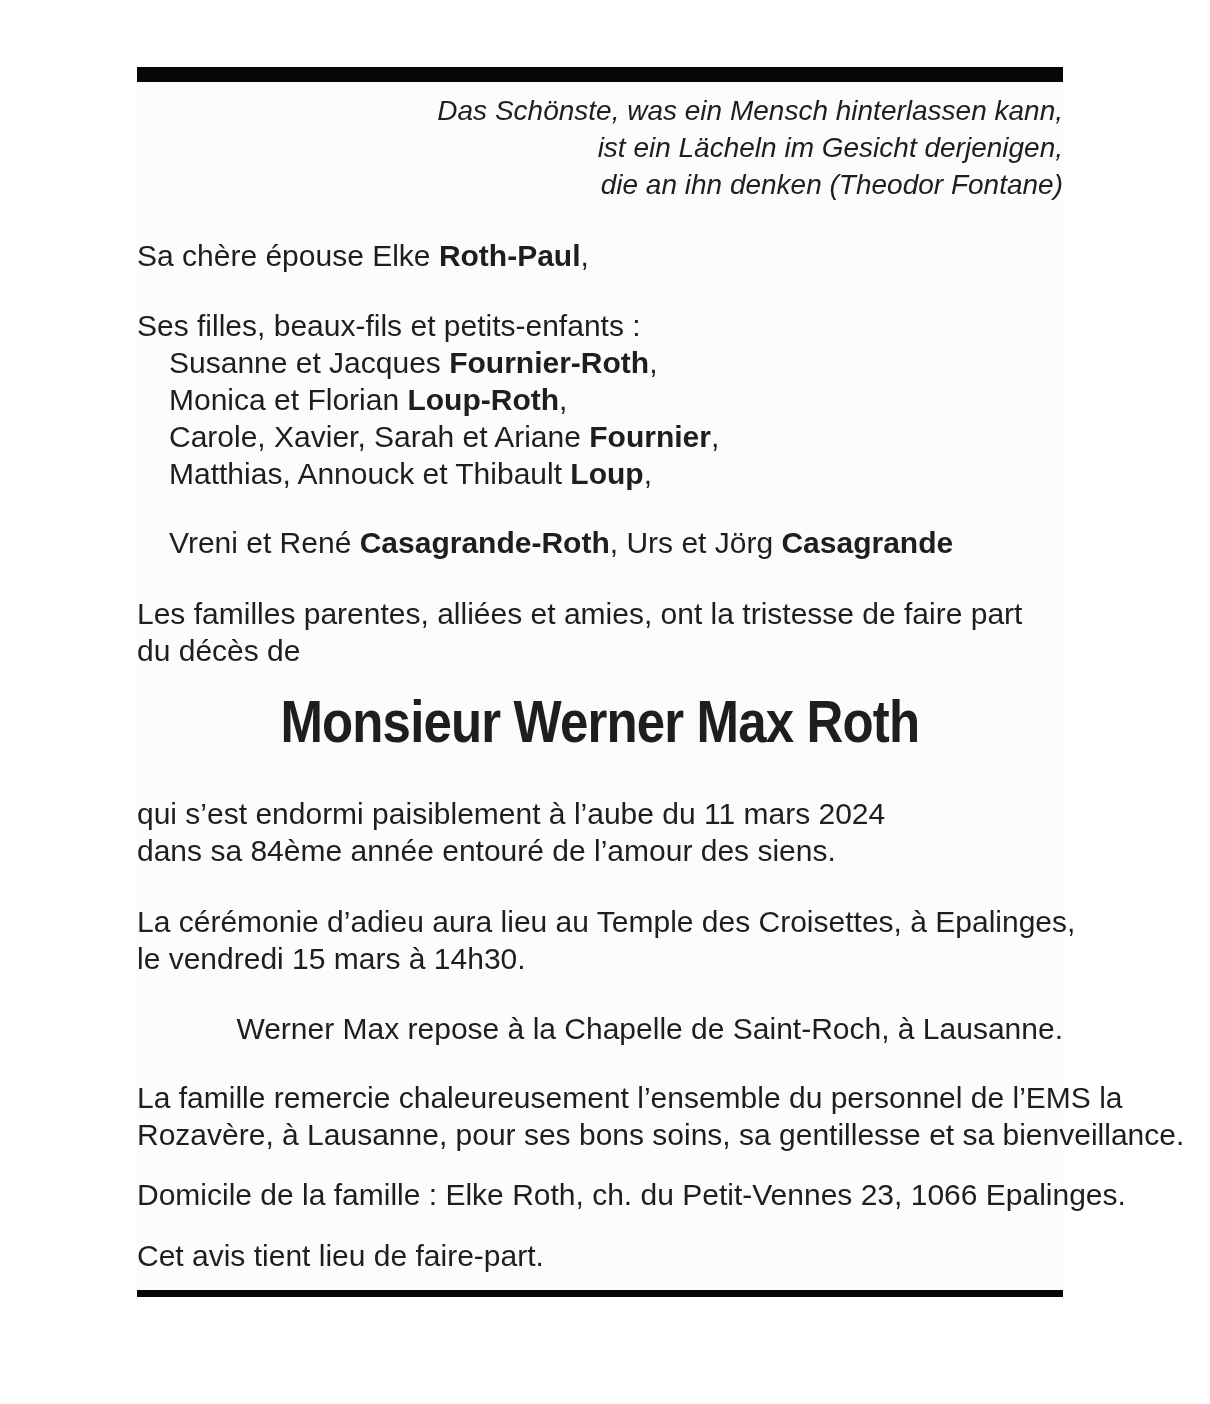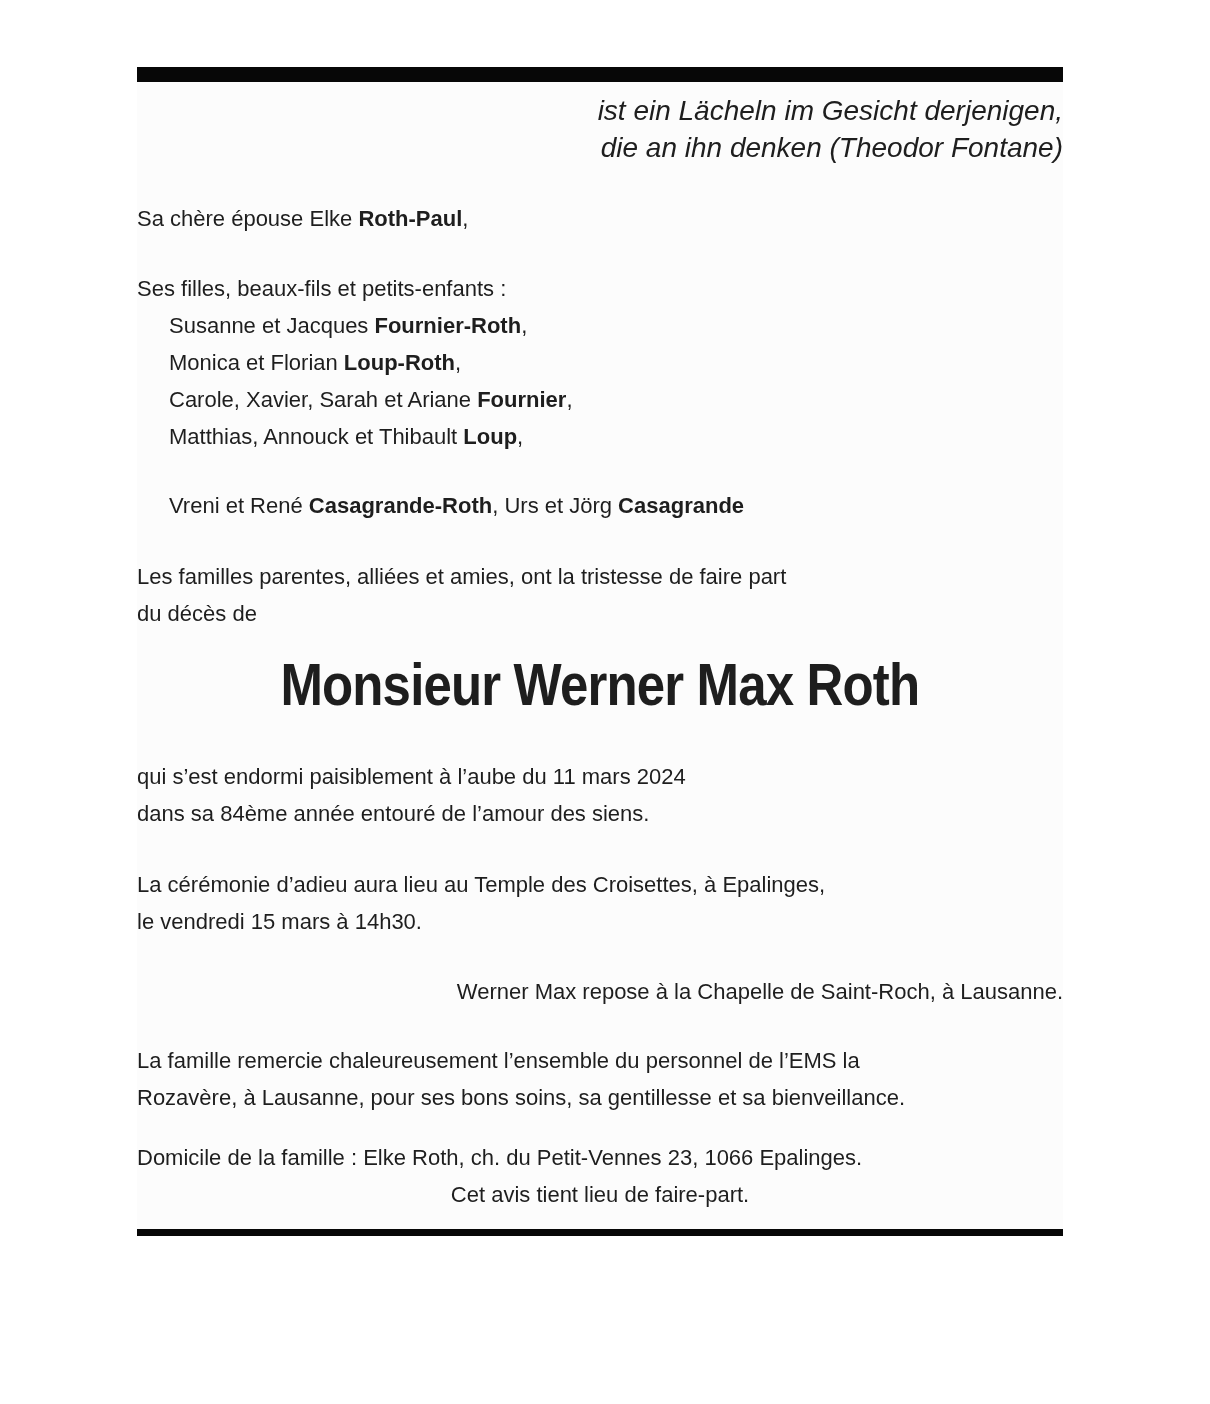--- a/index.html
+++ b/index.html
@@ -23,21 +23,21 @@
     background: #fcfcfc;
   }
   .rule {
     background: #070707;
     width: 100%;
   }
   .rule-top { height: 15px; }
   .rule-bottom { height: 7px; margin-top: 16px; }
 
   .line {
-    font-size: 22px;
+    font-size: 30px;
     line-height: 37px;
     white-space: nowrap;
   }
   .indent { padding-left: 32px; }
   b { font-weight: 700; }
 
   .quote {
     margin-top: 10px;
     text-align: right;
     font-style: italic;
@@ -65,30 +65,31 @@
     letter-spacing: -1px;
     transform: scaleX(0.85);
     transform-origin: 50% 50%;
   }
 
   .p-death    { margin-top: 42px; }
   .p-ceremony { margin-top: 34px; }
   .p-repose   { margin-top: 33px; text-align: right; }
   .p-thanks   { margin-top: 32px; }
   .p-domicile { margin-top: 23px; }
-  .p-closing  { text-align: center; }
+  .p-closing  { margin-top: 24px; }
 </style>
 </head>
 <body>
 
 <div class="panel">
 
   <div class="rule rule-top"></div>
 
   <div class="quote">
+    <div class="line">Das Schönste, was ein Mensch hinterlassen kann,</div>
     <div class="line">ist ein Lächeln im Gesicht derjenigen,</div>
     <div class="line">die an ihn denken (Theodor Fontane)</div>
   </div>
 
   <div class="line p-spouse">
     <span>Sa chère épouse Elke </span><b>Roth-Paul</b><span>,</span>
   </div>
 
   <div class="p-children">
     <div class="line">Ses filles, beaux-fils et petits-enfants :</div>

